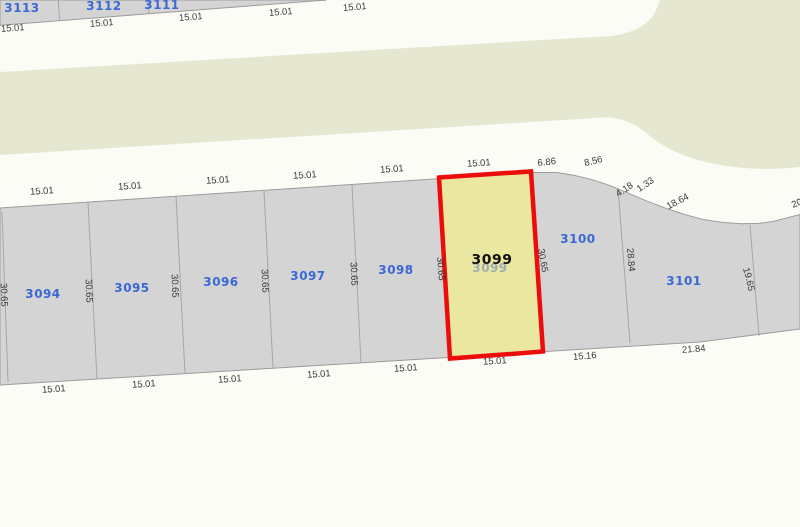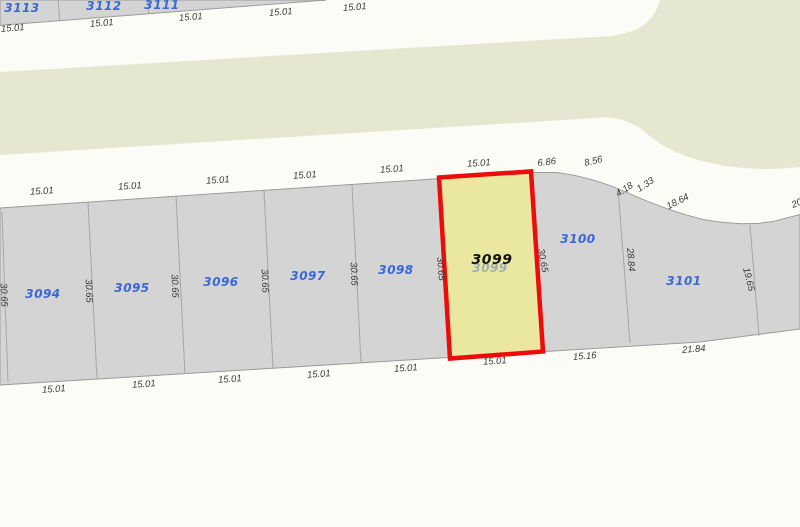--- a/index.html
+++ b/index.html
@@ -1,16 +1,16 @@
 <!DOCTYPE html>
 <html><head>
 <meta charset="utf-8">
 <style>
   html,body{margin:0;padding:0;background:#fcfcf6;}
-  .stage{width:800px;height:527px;overflow:hidden;position:relative;font-style:italic;}
+  .stage{width:800px;height:527px;overflow:hidden;position:relative;}
   svg{display:block;}
   text{user-select:none;}
   .dim{font-family:"Liberation Sans",sans-serif;font-size:9.5px;fill:#3a3a3a;}
   .plabel{font-family:"DejaVu Sans",sans-serif;font-weight:bold;font-size:12px;fill:#3a68d6;letter-spacing:.5px;}
   .sel-label{font-family:"DejaVu Sans",sans-serif;font-weight:bold;font-size:14px;fill:#121212;letter-spacing:.5px;}
   .ghost-label{font-family:"DejaVu Sans",sans-serif;font-weight:bold;font-size:12px;fill:#8aa2bb;opacity:.8;letter-spacing:.5px;}
   .mid{text-anchor:middle;}
 </style>
 </head>
 <body>

